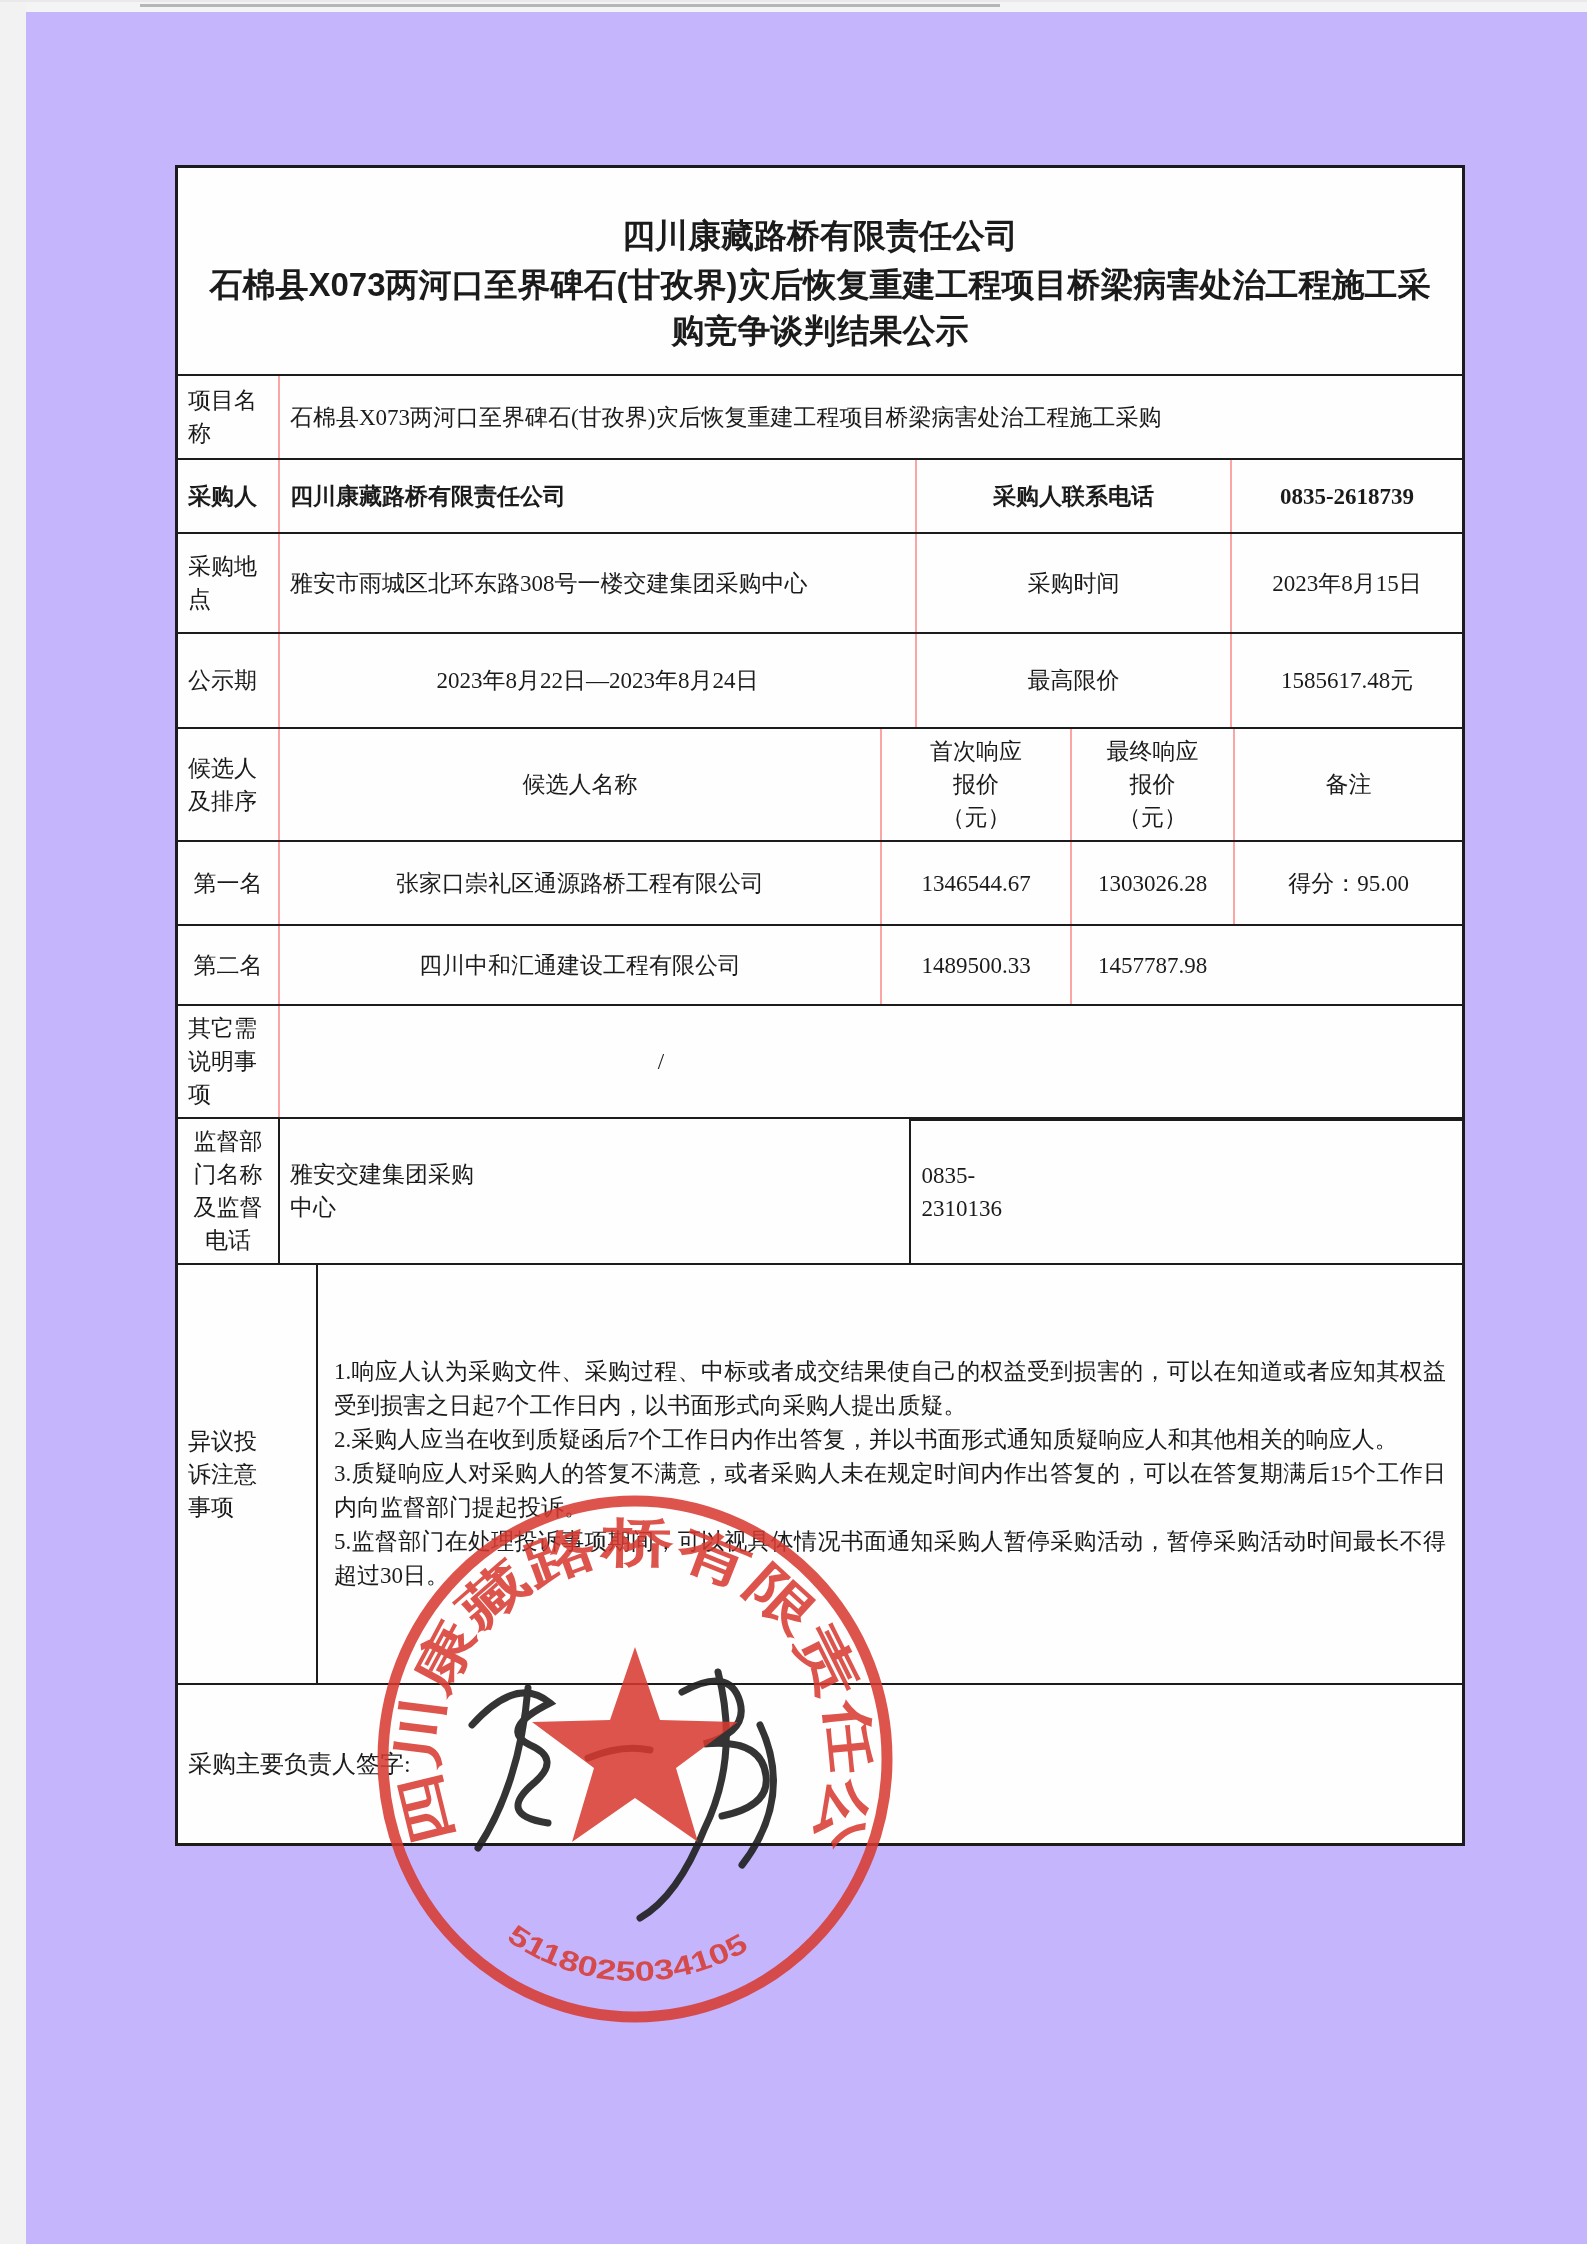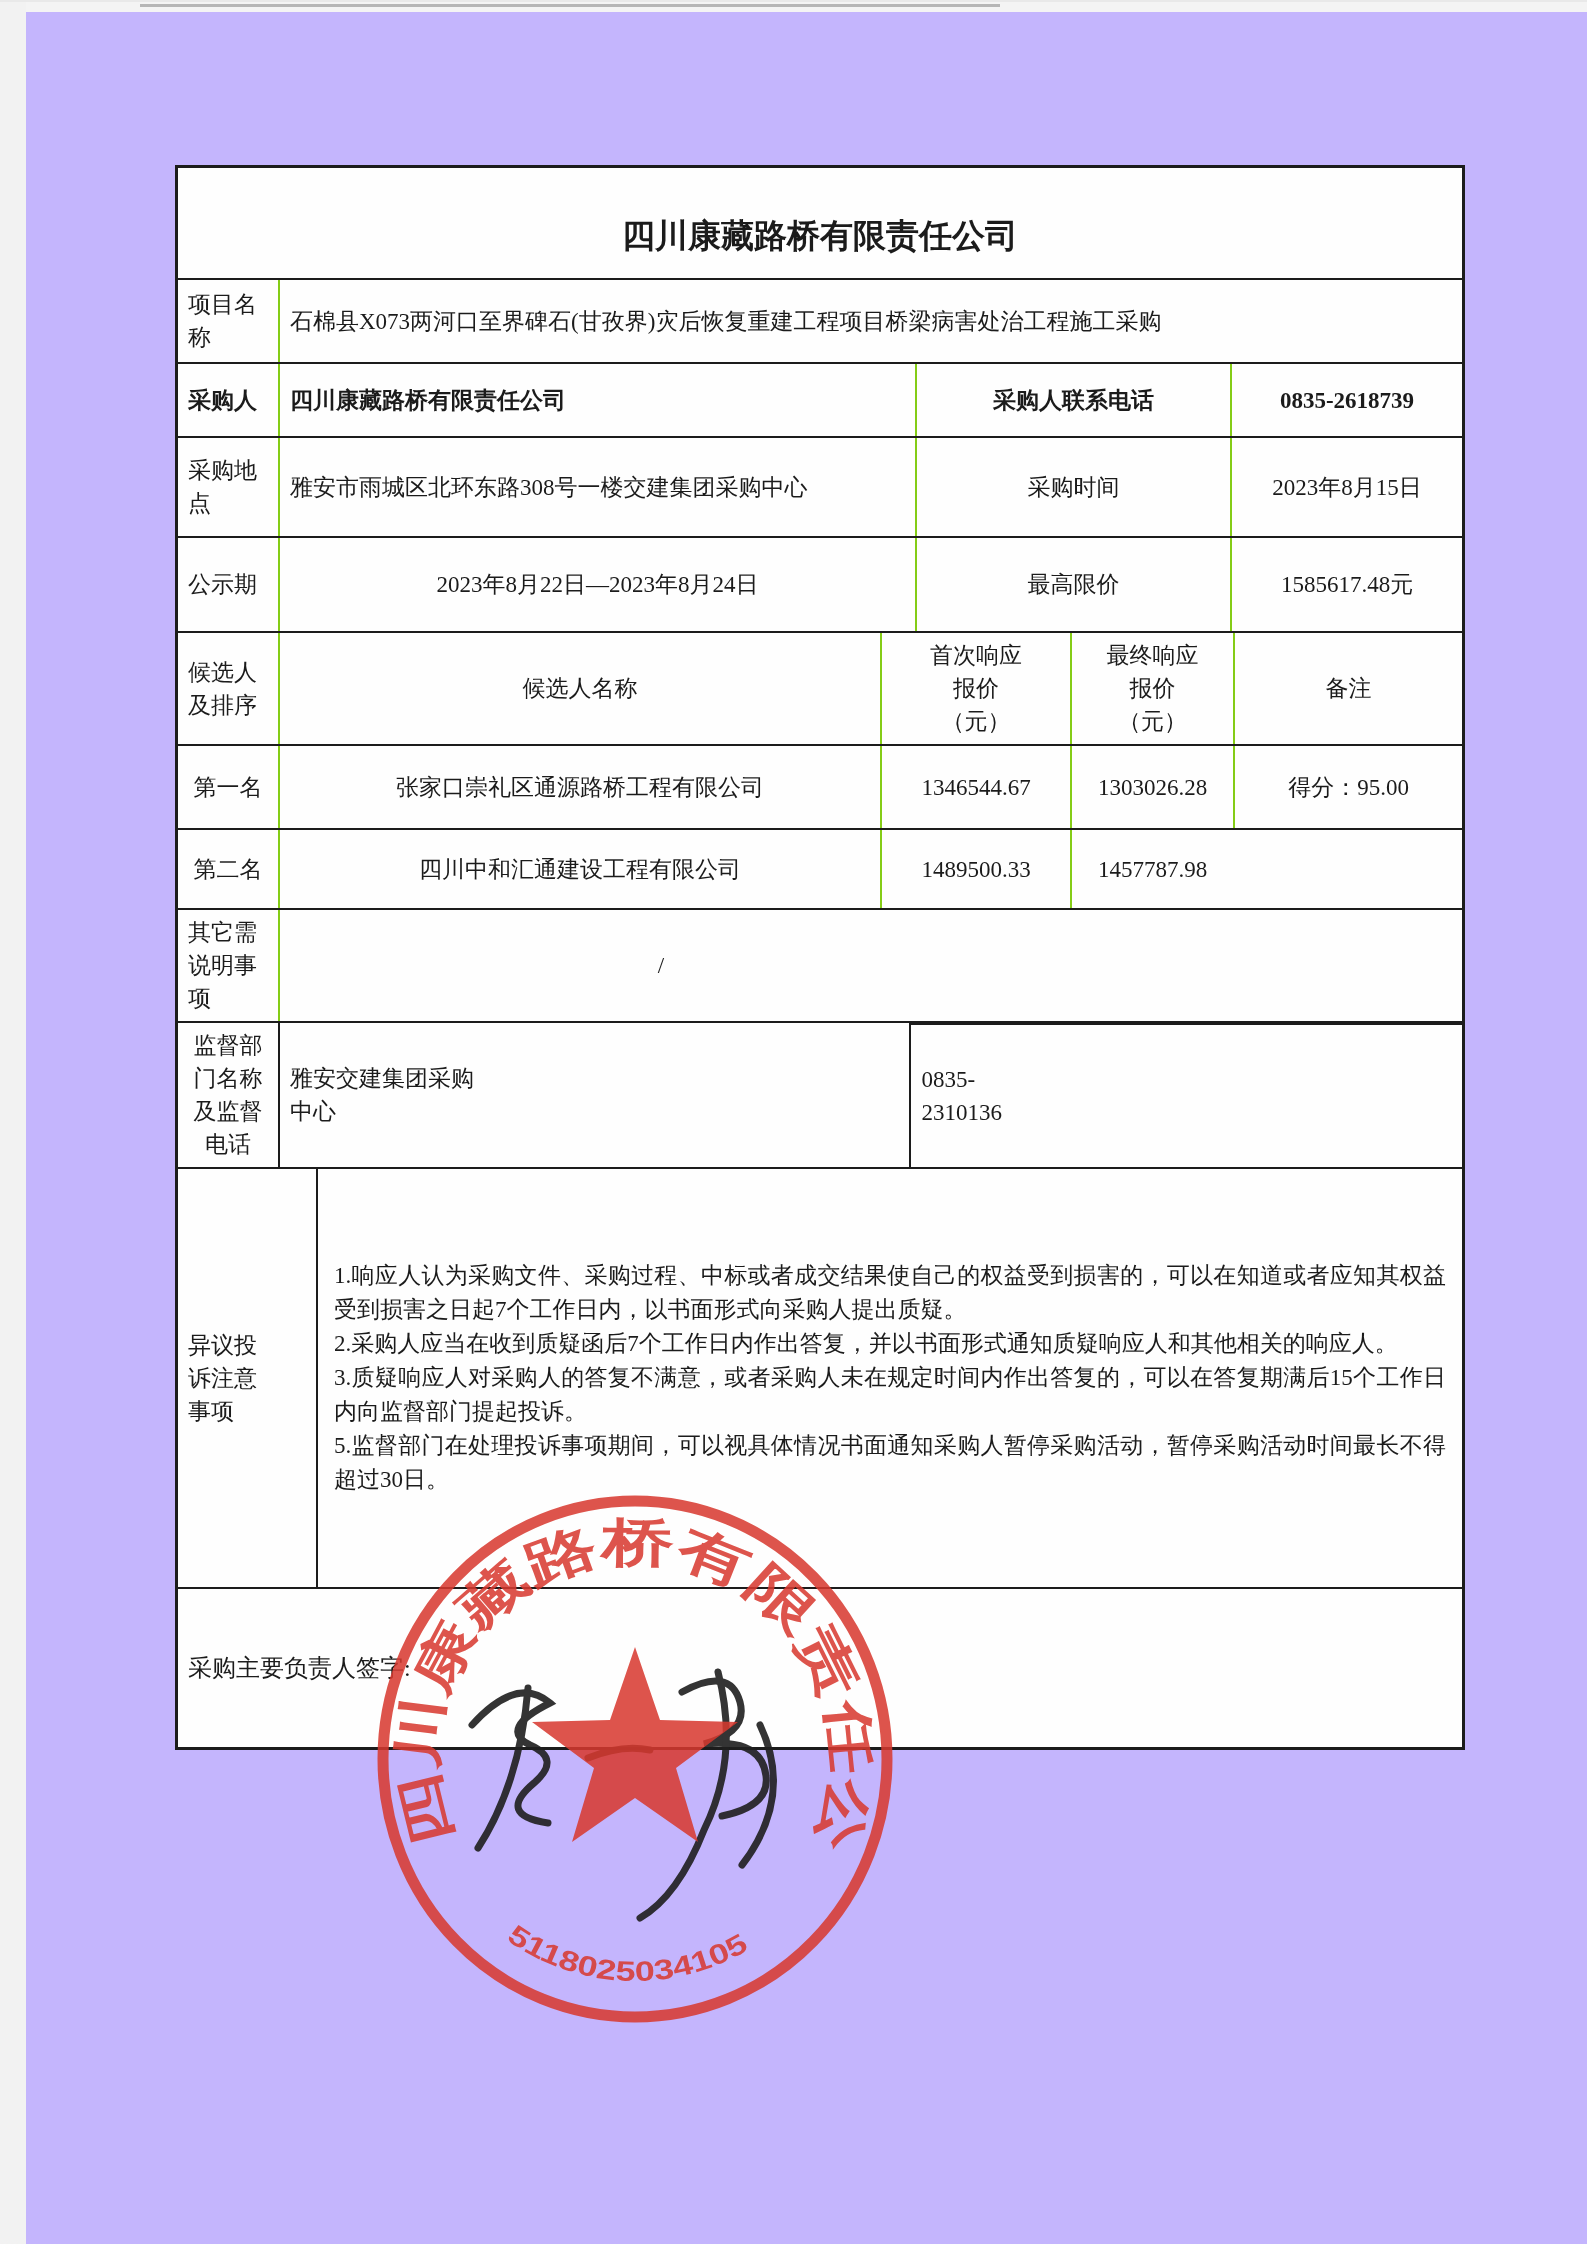--- a/index.html
+++ b/index.html
@@ -15,21 +15,21 @@
   .doc {
     position:absolute; left:175px; top:163px; width:1290px;
     border:3px solid #1c1c1c; background:#fefefe; box-sizing:border-box;
   }
   .title-block { padding:46px 20px 20px 20px; text-align:center;
     font-family:"Liberation Sans","DejaVu Sans",sans-serif; font-weight:bold; }
   .title-line1 { font-size:33px; line-height:44px; }
   .title-line2 { font-size:33px; line-height:46px; margin-top:4px; }
 
   .row  { display:flex; border-top:2px solid #1c1c1c; box-sizing:border-box; }
-  .cell { border-left:2px solid #84cc16; box-sizing:border-box;
+  .cell { border-left:2px solid #fca5a5; box-sizing:border-box;
           display:flex; align-items:center; padding:6px 10px;
           font-size:23px; line-height:33px; }
   .cell.first { border-left:none; }
   .c-center { justify-content:center; text-align:center; }
   .c-left   { justify-content:flex-start; text-align:left; }
   .shiftL   { padding-right:430px; }   
 
   .w-label  { width:100px; }
   .w-val2   { width:637px; }
   .w-lab3   { width:315px; }
@@ -71,20 +71,21 @@
 
 <div class="sheet">
   <div class="edge-top"></div>
   <div class="edge-left"></div>
   <div class="scan-line"></div>
 
   <div class="doc">
 
     <div class="title-block">
       <div class="title-line1">四川康藏路桥有限责任公司</div>
+      <div class="title-line2">石棉县X073两河口至界碑石(甘孜界)灾后恢复重建工程项目桥梁病害处治工程施工采购竞争谈判结果公示</div>
     </div>
 
     <div class="row h-r1">
       <div class="cell first w-label c-left">
           <span class="lab3">项目名称</span>
         </div>
       <div class="cell w-last c-left">
           <span>石棉县X073两河口至界碑石(甘孜界)灾后恢复重建工程项目桥梁病害处治工程施工采购</span>
         </div>
     </div>

